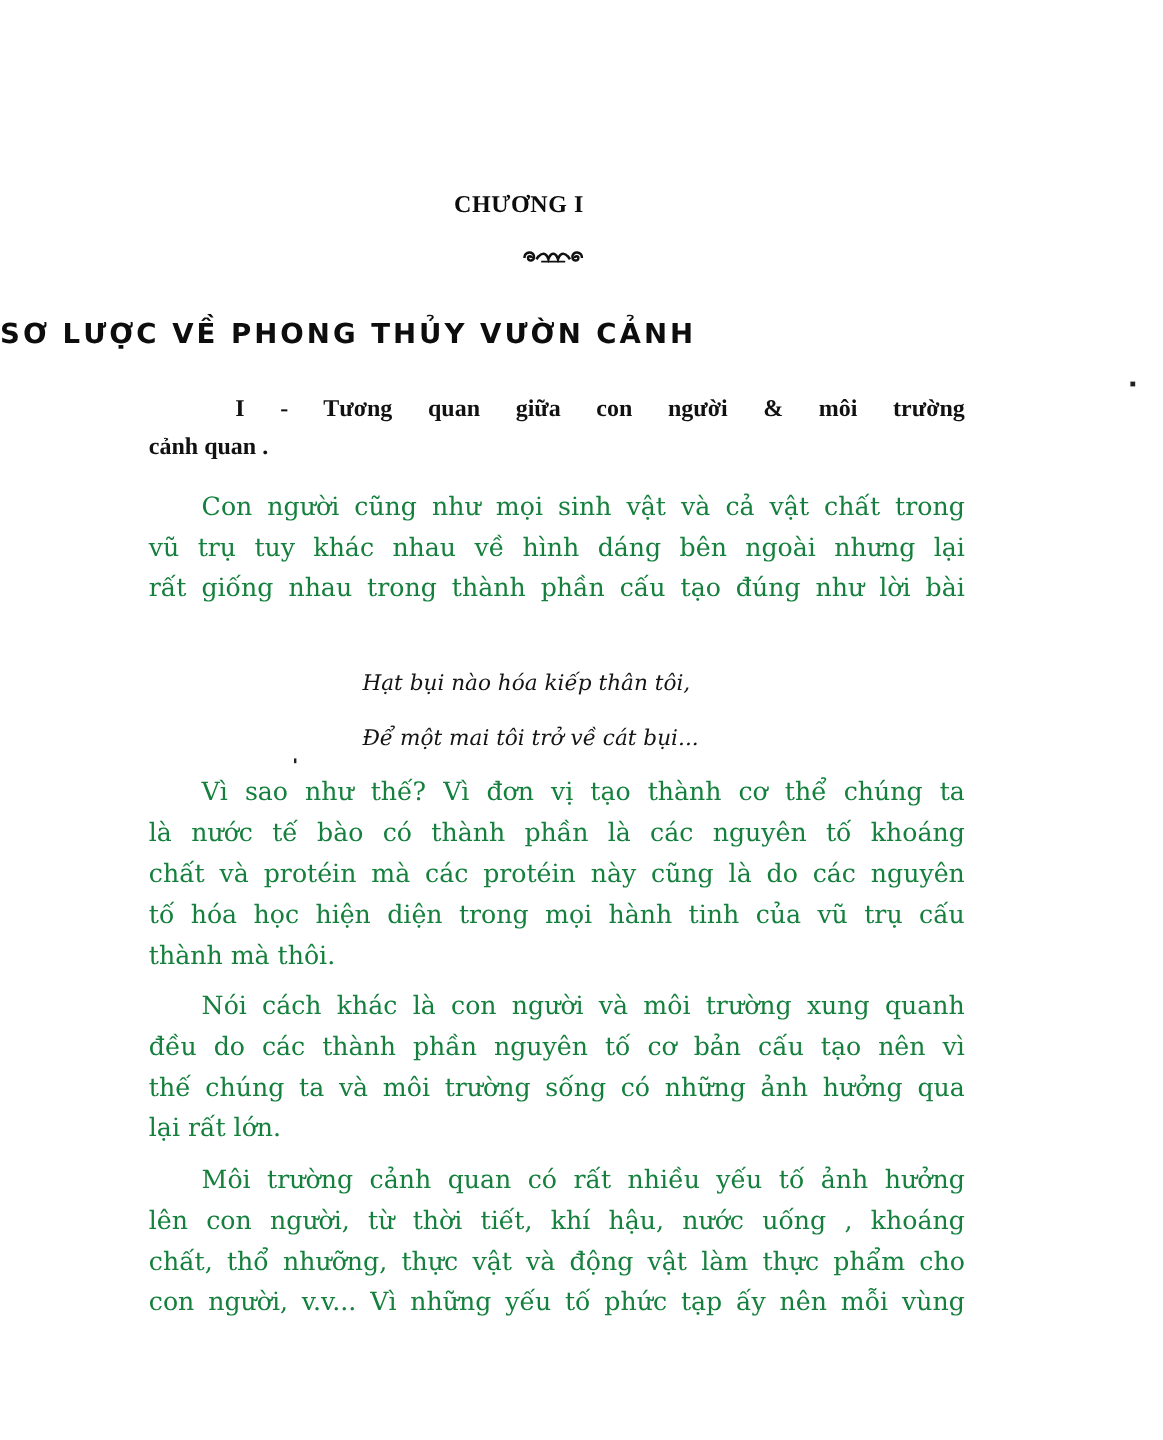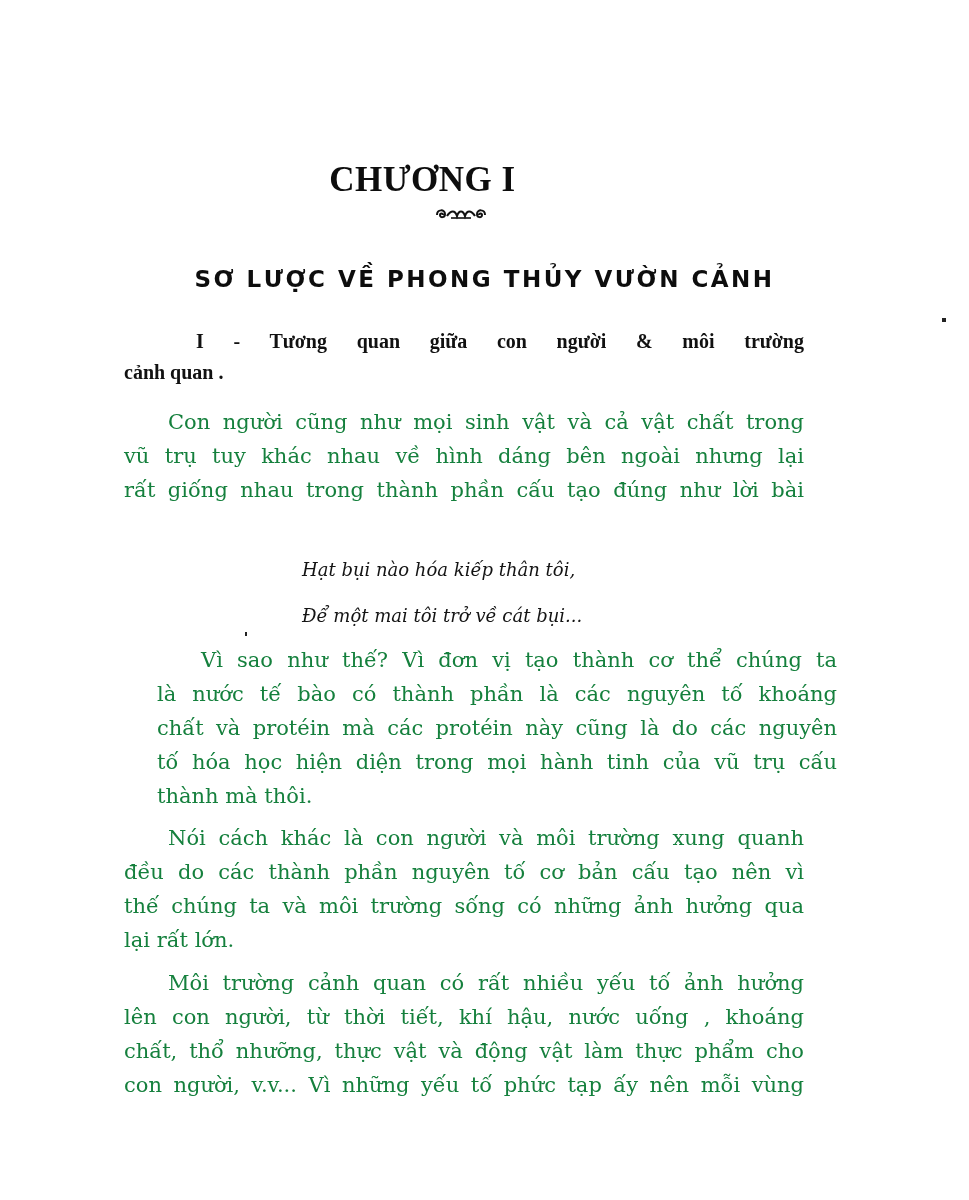--- a/index.html
+++ b/index.html
@@ -16,42 +16,41 @@
     font-family: "DejaVu Serif", "Liberation Serif", serif;
   }
   .page {
     position: absolute;
     left: 0; top: 0;
     width: 969px; height: 1200px;
   }
   .chapter-title {
     position: absolute;
     top: 160px;
-    left: 0;
+    left: 10px;
     width: 845px;
     text-align: center;
     font-family: "Liberation Serif", serif;
     font-weight: bold;
-    font-size: 35px;
+    font-size: 20px;
     letter-spacing: 0.5px;
     color: #0d0d0d;
   }
   .ornament {
     position: absolute;
     top: 206px;
     left: 433px;
     width: 56px;
     height: 16px;
   }
   .section-title {
     position: absolute;
     top: 266px;
     left: 0;
     width: 969px;
-    text-align: center;
     font-family: "DejaVu Sans", sans-serif;
     font-weight: bold;
     font-size: 23px;
     letter-spacing: 2.5px;
     color: #0d0d0d;
     font-variant: small-caps;
   }
   .subheading {
     position: absolute;
     top: 326px;
@@ -135,21 +134,21 @@
     <span class="ln">rất giống nhau trong thành phần cấu tạo đúng như lời bài</span>
   </div>
 
   <div class="verse" style="top:547px;">
     <span class="vline">Hạt bụi nào hóa kiếp thân tôi,</span>
     <span class="vline">Để một mai tôi trở về cát bụi...</span>
   </div>
 
   <span class="speck" style="left:245px; top:632px; width:2px; height:4px;"></span>
 
-  <div class="para" style="top:643px;margin-left:33px;">
+  <div class="para" style="top:643px;">
     <span class="ln indent">Vì sao như thế? Vì đơn vị tạo thành cơ thể chúng ta</span>
     <span class="ln">là nước tế bào có thành phần là các nguyên tố khoáng</span>
     <span class="ln">chất và protéin mà các protéin này cũng là do các nguyên</span>
     <span class="ln">tố hóa học hiện diện trong mọi hành tinh của vũ trụ cấu</span>
     <span class="ln last">thành mà thôi.</span>
   </div>
 
   <div class="para" style="top:966px;">
     <span class="ln indent">Môi trường cảnh quan có rất nhiều yếu tố ảnh hưởng</span>
     <span class="ln">lên con người, từ thời tiết, khí hậu, nước uống , khoáng</span>

